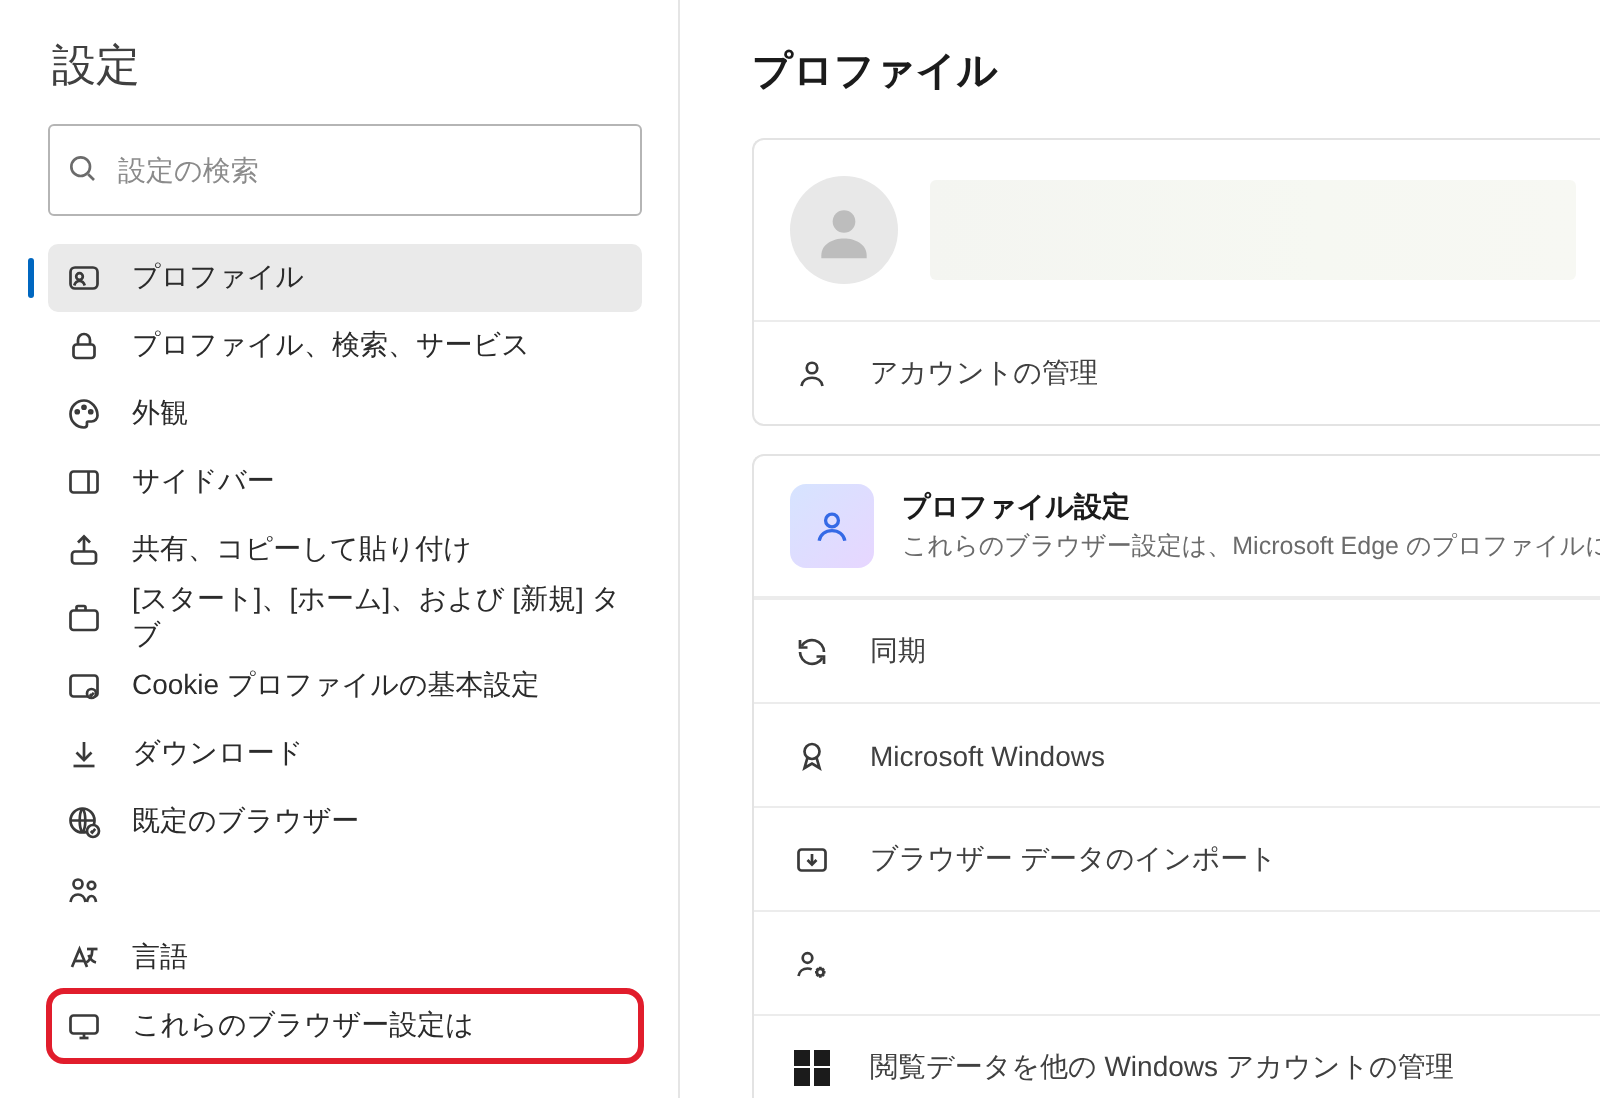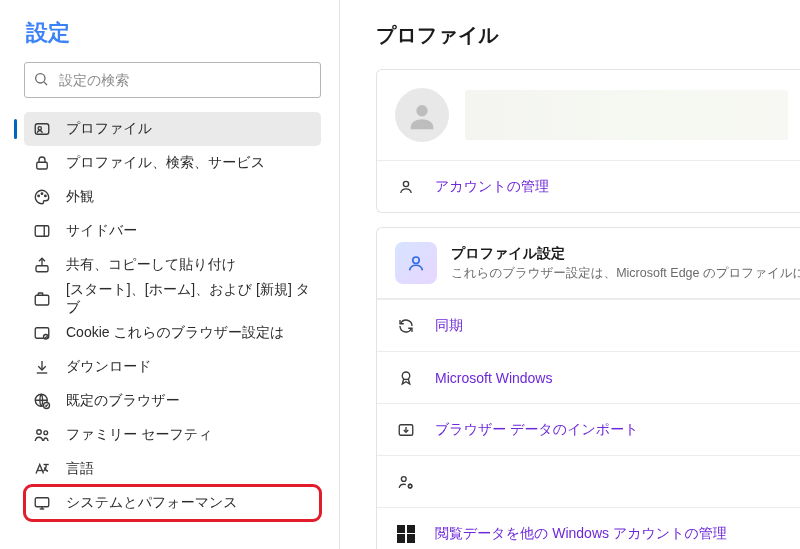--- a/index.html
+++ b/index.html
@@ -15,28 +15,28 @@
   .root { display: flex; height: 100%; }
 
   
   .sidebar {
     width: 340px;
     padding: 18px 18px 0 24px;
     border-right: 1px solid #e5e5e5;
   }
   .sidebar-title {
     font-size: 22px;
-    font-weight: 700;
+    font-weight: 400;
     margin: 0 0 14px 2px;
-    color: #3b82f6;
+    color: #404040;
   }
   .search-box {
     display: flex;
     align-items: center;
-    height: 36px;
+    height: 46px;
     border: 1px solid #b5b5b5;
     border-radius: 3px;
     padding: 0 8px;
     margin-bottom: 14px;
     background: #fff;
   }
   .search-box svg { width:16px; height:16px; color:#6b6b6b; flex:none; }
   .search-box input {
     border: none; outline: none;
     flex: 1;
@@ -141,21 +141,21 @@
     padding: 0 18px;
   }
   .manage-row { border-top:1px solid #ececec; }
   .row-icon {
     width:22px; height:22px;
     display:inline-flex; align-items:center; justify-content:center;
     color:#3a3a3a;
     margin-right:18px; flex:none;
   }
   .row-icon svg { width:18px; height:18px; }
-  .row-label { font-size:14px; color:#6d28d9; }
+  .row-label { font-size:14px; color:#404040; }
 
   .settings-head {
     display:flex;
     align-items:center;
     padding:14px 18px;
     border-bottom:1px solid #ececec;
   }
   .settings-badge {
     width:42px; height:42px;
     border-radius:8px;
@@ -259,21 +259,21 @@
         <span class="nav-label">[スタート]、[ホーム]、および [新規] タブ</span>
       </li>
       <li>
         <span class="nav-icon">
           <svg viewBox="0 0 24 24" fill="none" stroke="currentColor" stroke-width="1.8">
               <rect x="3" y="5" width="18" height="14" rx="2"></rect>
               <circle cx="17" cy="17" r="3" fill="#fff"></circle>
               <path d="M15.8 17.5l1 1 1.7-2"></path>
             </svg>
         </span>
-        <span class="nav-label">Cookie これらのブラウザー設定は</span>
+        <span class="nav-label">Cookie プロファイルの基本設定</span>
       </li>
       <li>
         <span class="nav-icon">
           <svg viewBox="0 0 24 24" fill="none" stroke="currentColor" stroke-width="1.8">
               <path d="M12 4v11"></path>
               <path d="M7 11l5 5 5-5"></path>
               <path d="M5 20h14"></path>
             </svg>
         </span>
         <span class="nav-label">ダウンロード</span>
@@ -291,21 +291,20 @@
       </li>
       <li>
         <span class="nav-icon">
           <svg viewBox="0 0 24 24" fill="none" stroke="currentColor" stroke-width="1.8">
               <circle cx="8" cy="8" r="3"></circle>
               <circle cx="17" cy="9" r="2.5"></circle>
               <path d="M3 20c.5-3 2.5-5 5-5s4.5 2 5 5"></path>
               <path d="M14 20c.4-2.4 1.7-4 3-4s2.6 1.6 3 4"></path>
             </svg>
         </span>
-        <span class="nav-label">ファミリー セーフティ</span>
       </li>
       <li>
         <span class="nav-icon">
           <svg viewBox="0 0 24 24" fill="none" stroke="currentColor" stroke-width="1.8">
               <path d="M4 18l5-12 5 12"></path>
               <path d="M6 14h6"></path>
               <path d="M14 6h7"></path>
               <path d="M17.5 6v1c0 4-2 7-4 8"></path>
               <path d="M15 10c1 2.5 3 4.5 5 5"></path>
             </svg>
@@ -313,21 +312,21 @@
         <span class="nav-label">言語</span>
       </li>
       <li class="highlight">
         <span class="nav-icon">
           <svg viewBox="0 0 24 24" fill="none" stroke="currentColor" stroke-width="1.8">
               <rect x="3" y="5" width="18" height="12" rx="2"></rect>
               <path d="M9 20h6"></path>
               <path d="M12 17v3"></path>
             </svg>
         </span>
-        <span class="nav-label">システムとパフォーマンス</span>
+        <span class="nav-label">これらのブラウザー設定は</span>
         <span class="highlight-box"></span>
       </li>
 
     </ul>
   </aside>
 
   <main class="main">
     <h2 class="main-title">プロファイル</h2>
 
     <div class="card cut">

